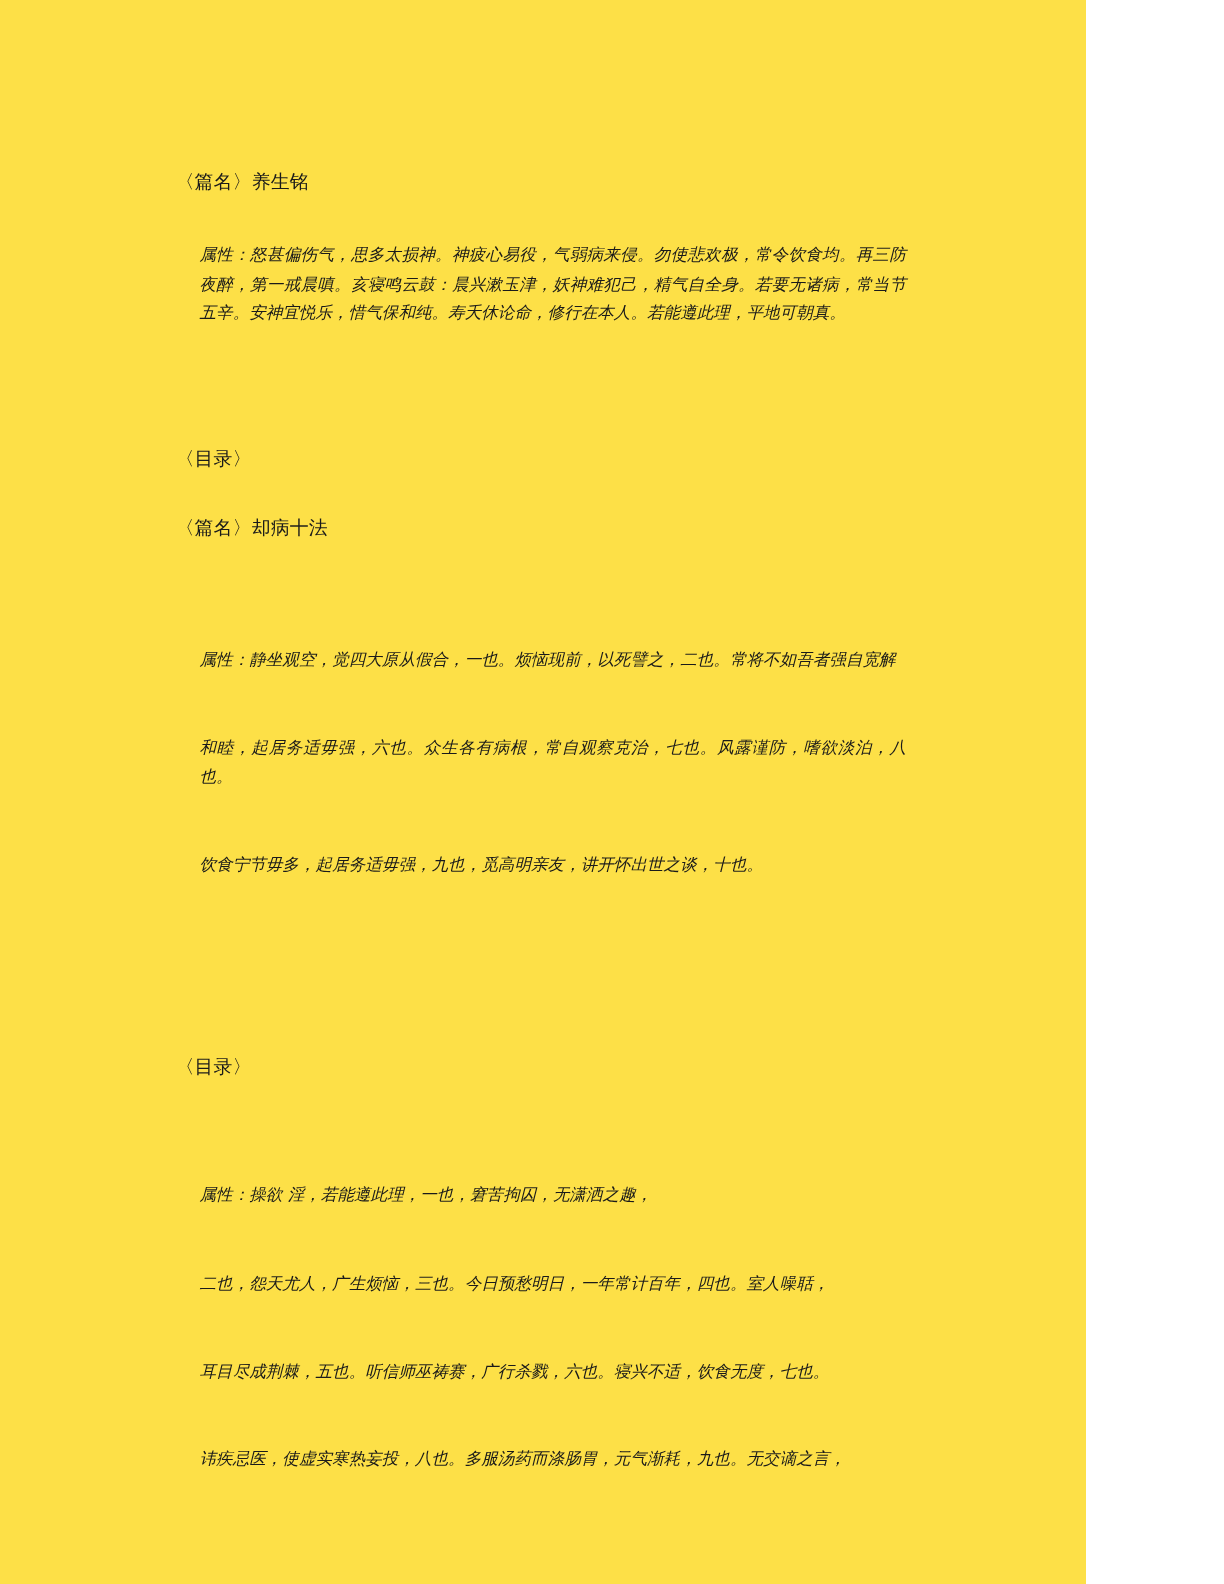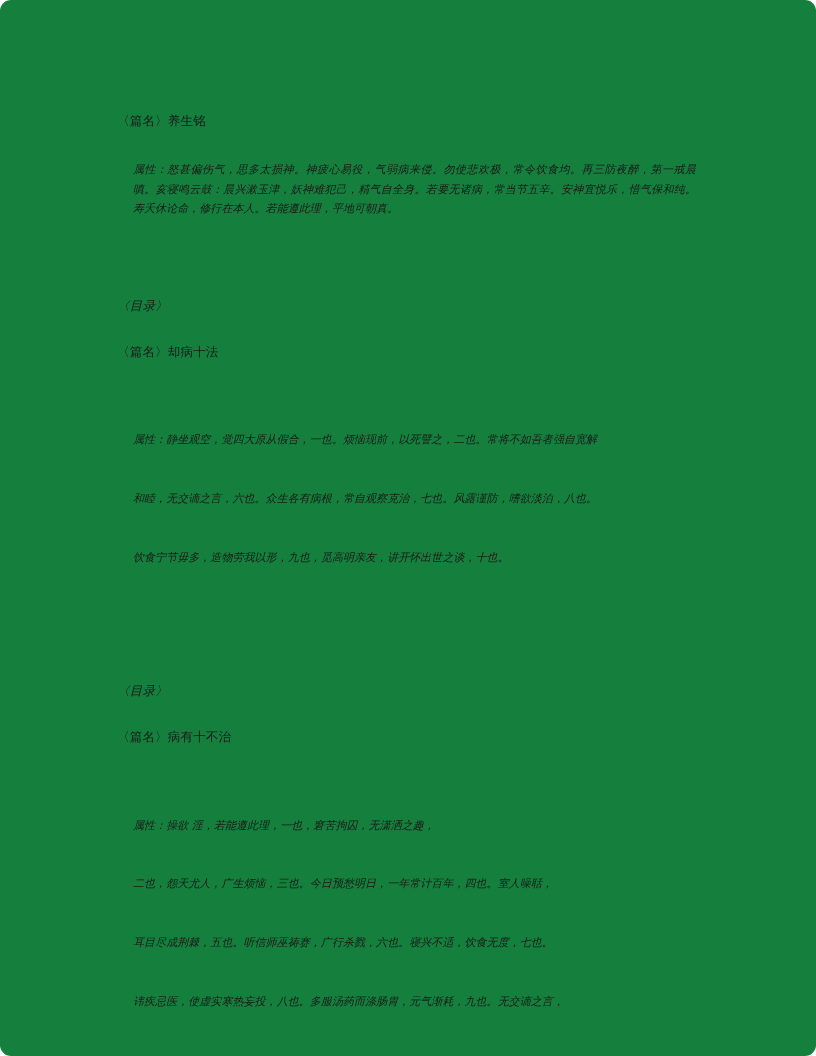--- a/index.html
+++ b/index.html
@@ -9,42 +9,41 @@
   }
   body {
     width: 816px;
     height: 1056px;
     font-family: "DejaVu Sans", "Liberation Sans", sans-serif;
     color: #1a1a1a;
     overflow: hidden;
   }
   .page {
     position: relative;
-    width: 816px;
+    width: 724px;
     height: 1056px;
-    background: #15803d;
+    background: #fde047;
     box-sizing: border-box;
     padding: 112px 104px 0 117px;
-    border-radius: 11px;
   }
   .doc-body {
     font-size: 12.6px;
     line-height: 1.0;
   }
   .section { margin: 0; padding: 0; }
 
   
   .label-line {
     font-size: 12.6px;
     line-height: 18px;
     margin: 0;
     white-space: pre;
     letter-spacing: 0.1px;
   }
-  .toc-line { margin-bottom: 28px; font-style: italic; }
+  .toc-line { margin-bottom: 28px; }
   .title-line { margin-bottom: 30px; }
 
   
   .para {
     font-size: 11px;
     line-height: 19.6px;
     margin: 16px;
     text-align: justify;
     text-justify: inter-ideograph;
     white-space: pre-wrap;
@@ -66,30 +65,29 @@
       <div class="para">属性：怒甚偏伤气，思多太损神。神疲心易役，气弱病来侵。勿使悲欢极，常令饮食均。再三防夜醉，第一戒晨嗔。亥寝鸣云鼓：晨兴漱玉津，妖神难犯己，精气自全身。若要无诸病，常当节五辛。安神宜悦乐，惜气保和纯。寿夭休论命，修行在本人。若能遵此理，平地可朝真。</div>
     </div>
 
     <div class="gap-xl"></div>
 
     <div class="section">
       <div class="label-line toc-line">〈目录〉</div>
       <div class="label-line title-line">〈篇名〉却病十法</div>
       <div class="para">
         <div>属性：静坐观空，觉四大原从假合，一也。烦恼现前，以死譬之，二也。常将不如吾者强自宽解</div>
-        <div>和睦，无交谪之言，六也。众生各有病根，常自观察克治，七也。风露谨防，嗜欲淡泊，八也。</div>
-        <div>饮食宁节毋多，造物劳我以形，九也，觅高明亲友，讲开怀出世之谈，十也。</div>
+        <div>和睦，起居务适毋强，六也。众生各有病根，常自观察克治，七也。风露谨防，嗜欲淡泊，八也。</div>
+        <div>饮食宁节毋多，起居务适毋强，九也，觅高明亲友，讲开怀出世之谈，十也。</div>
       </div>
     </div>
 
     <div class="gap-lg"></div>
 
     <div class="section">
       <div class="label-line toc-line">〈目录〉</div>
-      <div class="label-line title-line">〈篇名〉病有十不治</div>
       <div class="para">
         <div>属性：操欲 淫，若能遵此理，一也，窘苦拘囚，无潇洒之趣，</div>
         <div>二也，怨天尤人，广生烦恼，三也。今日预愁明日，一年常计百年，四也。室人噪聒，</div>
         <div>耳目尽成荆棘，五也。听信师巫祷赛，广行杀戮，六也。寝兴不适，饮食无度，七也。</div>
         <div>讳疾忌医，使虚实寒热妄投，八也。多服汤药而涤肠胃，元气渐耗，九也。无交谪之言，</div>
         
         
       </div>
     </div>
 

